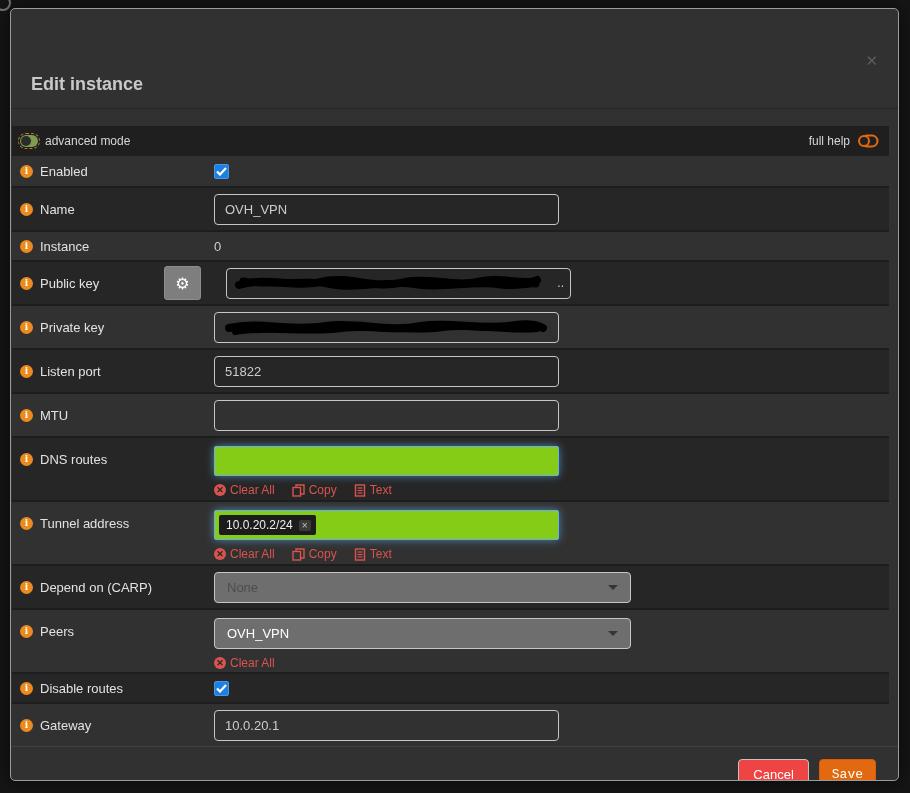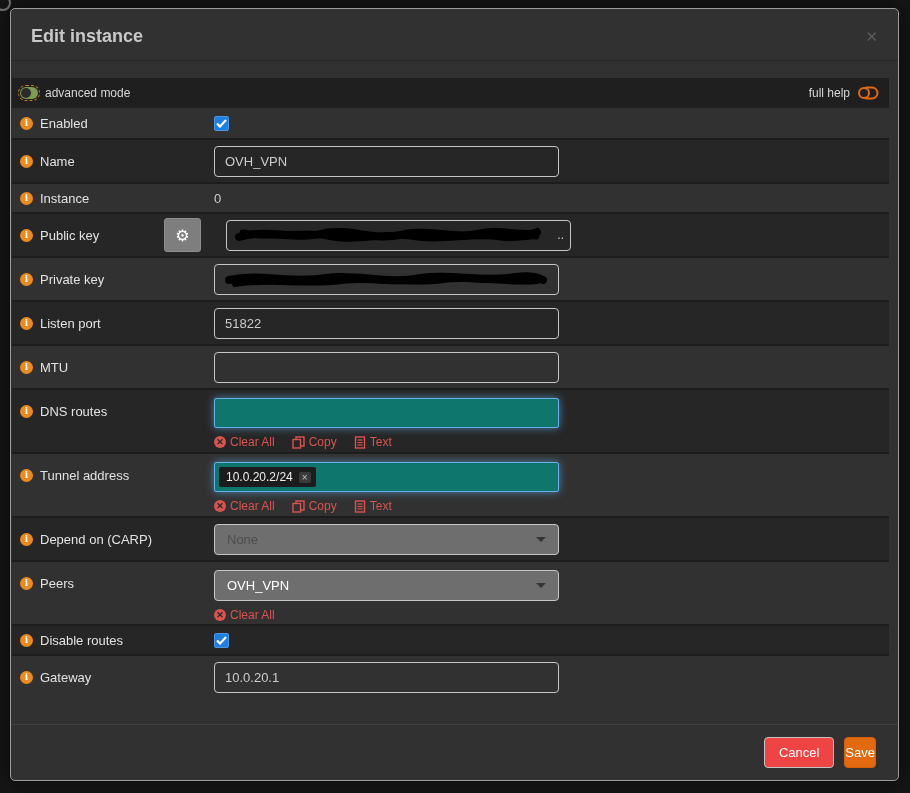--- a/index.html
+++ b/index.html
@@ -16,21 +16,21 @@
   .modal {
     position:absolute; left:10px; top:8px; width:889px; height:773px;
     background:#313131; border:1px solid #9b9b9b; border-radius:5px;
     display:flex; flex-direction:column; overflow:hidden;
     box-shadow:0 0 18px rgba(0,0,0,.6);
   }
   .modal-header {
     padding:17px 20px 13px 20px; border-bottom:1px solid #252525;
     display:flex; align-items:center; justify-content:space-between;
   }
-  .modal-title { font-size:18px; font-weight:bold; color:#c9c9c9; }
+  .modal-title { font-size:18px; font-weight:bold; color:#c9c9c9;margin-top:48px; }
   .close-btn { color:#5c5c5c; font-size:15px; cursor:pointer; line-height:1; }
   .modal-body { flex:1; padding:17px 9px 0 1px; }
 
   
   .adv-row {
     background:#1f1f1f; height:30px; display:flex; align-items:center;
     justify-content:space-between; padding:0 10px 0 8px;
   }
   .adv-left, .adv-right { display:flex; align-items:center; gap:7px; }
   .adv-label, .help-label { color:#d6d6d6; font-size:12px; }
@@ -86,59 +86,59 @@
   }
   .redacted .dots { color:#cccccc; font-size:12px; margin-left:auto; }
   .gear-btn {
     width:37px; height:34px; background:#7e7e7e; border:1px solid #8d8d8d;
     border-radius:3px; color:#ffffff; font-size:16px; display:flex; align-items:center;
     justify-content:center; margin-right:13px; cursor:pointer;
     font-family:"DejaVu Sans", sans-serif;
   }
 
   .tokenfield {
-    width:345px; min-height:30px; background:#0f766e; border:1px solid #66afe9;
+    width:345px; min-height:30px; background:#84cc16; border:1px solid #66afe9;
     border-radius:2px; box-shadow:0 0 8px rgba(102,175,233,.65);
     padding:3px 4px; display:flex; align-items:center; gap:4px; cursor:text;
   }
   .chip {
     background:#1c1c1c; color:#eeeeee; font-size:12px; padding:3px 5px 3px 7px;
     border-radius:2px; display:flex; align-items:center; gap:6px;
   }
   .chip .chip-x {
     color:#c0c0c0; font-size:10px; background:#3a3a3a; padding:0 3px;
     border-radius:2px; cursor:pointer;
   }
   .actions { display:flex; gap:17px; margin-top:7px; align-items:center; }
   .action { display:flex; align-items:center; gap:4px; color:#d9534f; font-size:12px; cursor:pointer; }
   .clr-icon {
     width:12px; height:12px; background:#d9534f; border-radius:50%; color:#262626;
     font-size:9px; font-weight:bold; line-height:12px; text-align:center;
   }
 
   .select {
-    width:345px; height:31px; background:#6e6e6e; border:1px solid #c6c6c6;
+    width:417px; height:31px; background:#6e6e6e; border:1px solid #c6c6c6;
     border-radius:4px; padding:0 12px; display:flex; align-items:center; cursor:pointer;
   }
   .select .sel-text { font-size:13px; }
   .select.disabled .sel-text { color:#4d4d4d; }
   .select .sel-text.white { color:#ffffff; }
   .caret {
     margin-left:auto; width:0; height:0; border-left:5px solid transparent;
     border-right:5px solid transparent; border-top:5px solid #353535;
   }
 
   .modal-footer {
     margin-top:auto; border-top:1px solid #3f3f3f; padding:12px 22px;
     display:flex; justify-content:flex-end; gap:10px;
   }
   .btn { font-size:13px; border-radius:4px; padding:7px 14px; cursor:pointer;
          font-family:"Liberation Sans", sans-serif; }
   .btn-cancel { background:#ef4444; border:1px solid #c3c3c3; color:#ffffff; }
-  .btn-save   { background:#e2690f; border:1px solid #d45f08; color:#ffffff; padding:7px 0; }
+  .btn-save   { background:#e2690f; border:1px solid #d45f08; color:#ffffff; padding:7px 12px;font-family:Liberation Mono, monospace; }
 </style>
 </head>
 <body>
 
 <div class="bg-arc"></div>
 
 <div class="modal">
 
   <div class="modal-header">
     <div class="modal-title">Edit instance</div>

